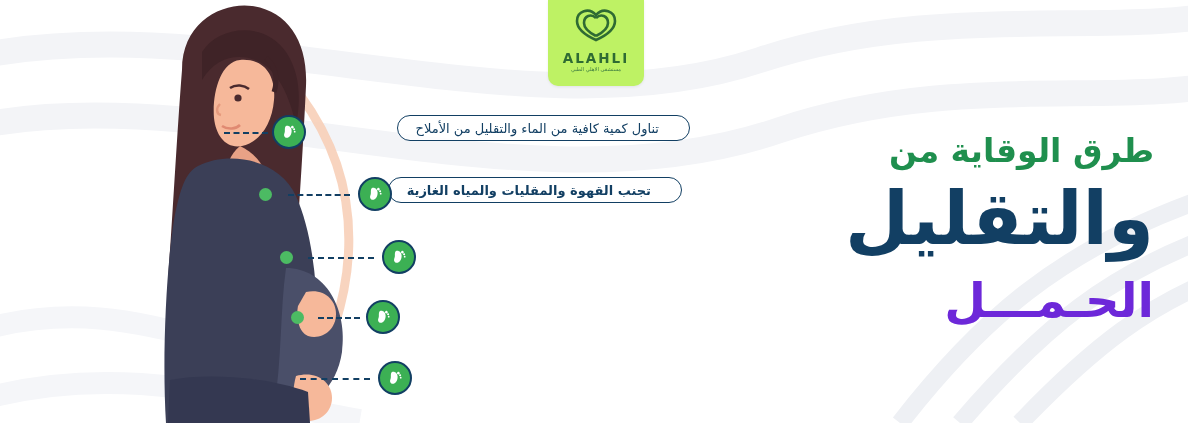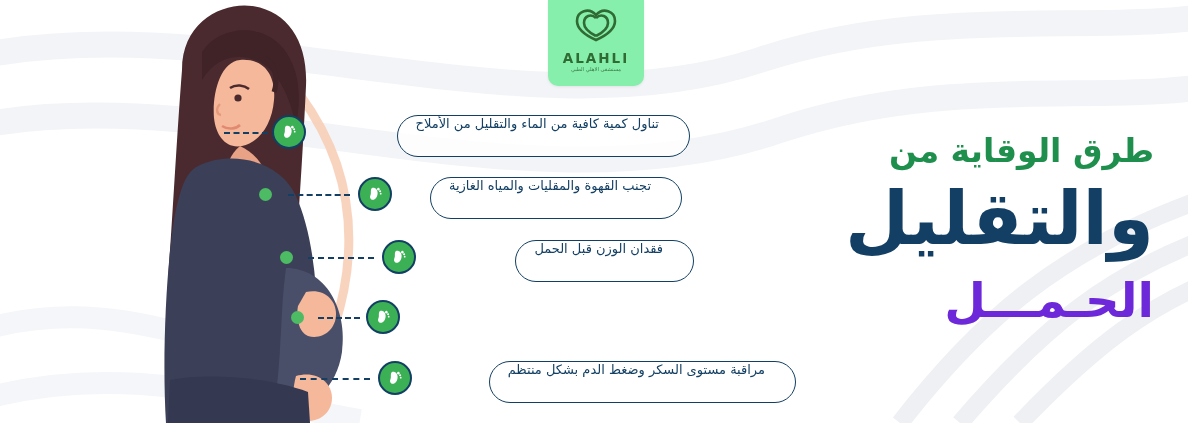--- a/index.html
+++ b/index.html
@@ -24,21 +24,21 @@
     height: 423px;
   }
 
   
   .logo-block {
     position: absolute;
     left: 548px;
     top: 0px;
     width: 96px;
     height: 86px;
-    background: #86efac;
+    background: #bef264;
     border-bottom-left-radius: 10px;
     border-bottom-right-radius: 10px;
     box-shadow: 0 1px 3px rgba(0,0,0,0.07);
     text-align: center;
   }
   .logo-mark {
     margin-top: 6px;
   }
   .logo-name {
     font-size: 13.5px;
@@ -93,22 +93,23 @@
   .tip {
     position: absolute;
     display: flex;
     flex-direction: row-reverse;
     align-items: center;
     direction: rtl;
   }
   .tip-pill {
     border: 1.6px solid #123f63;
     border-radius: 22px;
-    height: 42px;
+    height: 26px;
     display: flex;
+    align-items: center;
     justify-content: center;
     padding: 0 30px 0 18px;
     background: rgba(255,255,255,0.82);
     color: #123f63;
     font-size: 13px;
     white-space: nowrap;
     box-sizing: border-box;
   }
   .tip-badge {
     position: absolute;
@@ -230,41 +231,36 @@
   <div class="tip-badge" style="left:272px; top:115px;">
     <svg width="18" height="18" viewBox="0 0 24 24" xmlns="http://www.w3.org/2000/svg">
       <path d="M9.5,3.5 C13,3.5 15.5,6.5 15.5,10.5 C15.5,14 14,17.5 11.5,19 C9,20.5 6,19.5 5.5,17 C5,14.5 6.5,13 6.5,10.5 C6.5,6.5 6.5,3.5 9.5,3.5 Z" fill="#ffffff"></path>
       <circle cx="16.5" cy="5.5" r="1.7" fill="#ffffff"></circle>
       <circle cx="18.8" cy="8.4" r="1.4" fill="#ffffff"></circle>
       <circle cx="19.6" cy="11.6" r="1.2" fill="#ffffff"></circle>
     </svg>
   </div>
   <div class="dashes" style="left:224px; top:132px; width:44px;"></div>
 
-  <div class="tip" style="right:506px; top:177px;">
+  <div class="tip" style="right:506px; top:177px;font-weight:bold;">
     <div class="tip-pill">
       <span>تجنب القهوة والمقليات والمياه الغازية</span>
     </div>
   </div>
   <div class="tip-badge" style="left:358px; top:177px;">
     <svg width="18" height="18" viewBox="0 0 24 24" xmlns="http://www.w3.org/2000/svg">
       <path d="M9.5,3.5 C13,3.5 15.5,6.5 15.5,10.5 C15.5,14 14,17.5 11.5,19 C9,20.5 6,19.5 5.5,17 C5,14.5 6.5,13 6.5,10.5 C6.5,6.5 6.5,3.5 9.5,3.5 Z" fill="#ffffff"></path>
       <circle cx="16.5" cy="5.5" r="1.7" fill="#ffffff"></circle>
       <circle cx="18.8" cy="8.4" r="1.4" fill="#ffffff"></circle>
       <circle cx="19.6" cy="11.6" r="1.2" fill="#ffffff"></circle>
     </svg>
   </div>
   <div class="dashes" style="left:288px; top:194px; width:62px;"></div>
   <div class="dot" style="left:259px; top:188px;"></div>
 
-  <div class="tip" style="right:494px; top:240px;">
-    <div class="tip-pill">
-      <span>فقدان الوزن قبل الحمل</span>
-    </div>
-  </div>
   <div class="tip-badge" style="left:382px; top:240px;">
     <svg width="18" height="18" viewBox="0 0 24 24" xmlns="http://www.w3.org/2000/svg">
       <path d="M9.5,3.5 C13,3.5 15.5,6.5 15.5,10.5 C15.5,14 14,17.5 11.5,19 C9,20.5 6,19.5 5.5,17 C5,14.5 6.5,13 6.5,10.5 C6.5,6.5 6.5,3.5 9.5,3.5 Z" fill="#ffffff"></path>
       <circle cx="16.5" cy="5.5" r="1.7" fill="#ffffff"></circle>
       <circle cx="18.8" cy="8.4" r="1.4" fill="#ffffff"></circle>
       <circle cx="19.6" cy="11.6" r="1.2" fill="#ffffff"></circle>
     </svg>
   </div>
   <div class="dashes" style="left:308px; top:257px; width:66px;"></div>
   <div class="dot" style="left:280px; top:251px;"></div>
@@ -273,25 +269,20 @@
     <svg width="18" height="18" viewBox="0 0 24 24" xmlns="http://www.w3.org/2000/svg">
       <path d="M9.5,3.5 C13,3.5 15.5,6.5 15.5,10.5 C15.5,14 14,17.5 11.5,19 C9,20.5 6,19.5 5.5,17 C5,14.5 6.5,13 6.5,10.5 C6.5,6.5 6.5,3.5 9.5,3.5 Z" fill="#ffffff"></path>
       <circle cx="16.5" cy="5.5" r="1.7" fill="#ffffff"></circle>
       <circle cx="18.8" cy="8.4" r="1.4" fill="#ffffff"></circle>
       <circle cx="19.6" cy="11.6" r="1.2" fill="#ffffff"></circle>
     </svg>
   </div>
   <div class="dashes" style="left:318px; top:317px; width:42px;"></div>
   <div class="dot" style="left:291px; top:311px;"></div>
 
-  <div class="tip" style="right:392px; top:361px;">
-    <div class="tip-pill">
-      <span>مراقبة مستوى السكر وضغط الدم بشكل منتظم</span>
-    </div>
-  </div>
   <div class="tip-badge" style="left:378px; top:361px;">
     <svg width="18" height="18" viewBox="0 0 24 24" xmlns="http://www.w3.org/2000/svg">
       <path d="M9.5,3.5 C13,3.5 15.5,6.5 15.5,10.5 C15.5,14 14,17.5 11.5,19 C9,20.5 6,19.5 5.5,17 C5,14.5 6.5,13 6.5,10.5 C6.5,6.5 6.5,3.5 9.5,3.5 Z" fill="#ffffff"></path>
       <circle cx="16.5" cy="5.5" r="1.7" fill="#ffffff"></circle>
       <circle cx="18.8" cy="8.4" r="1.4" fill="#ffffff"></circle>
       <circle cx="19.6" cy="11.6" r="1.2" fill="#ffffff"></circle>
     </svg>
   </div>
   <div class="dashes" style="left:300px; top:378px; width:70px;"></div>
 

